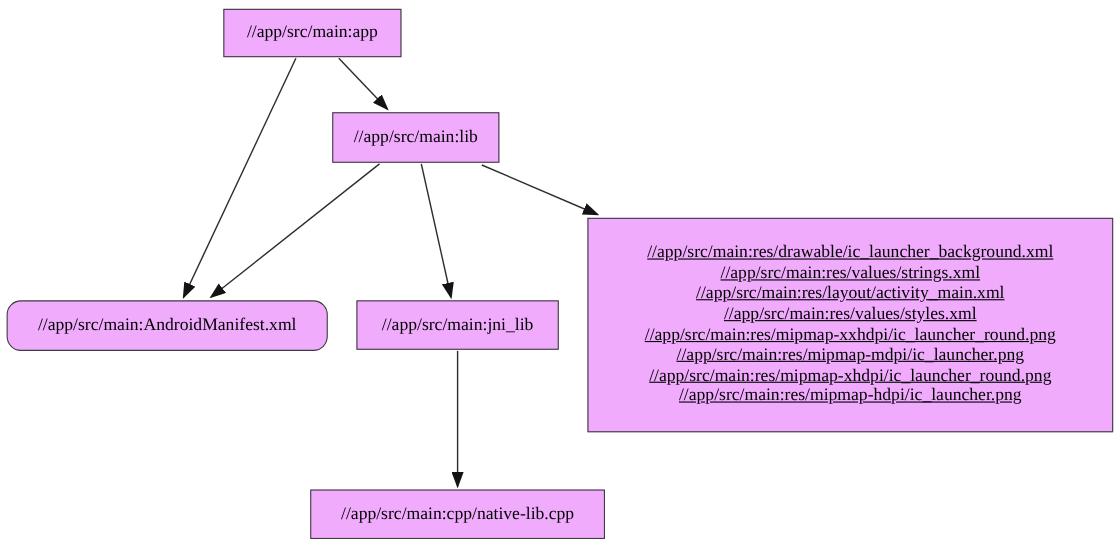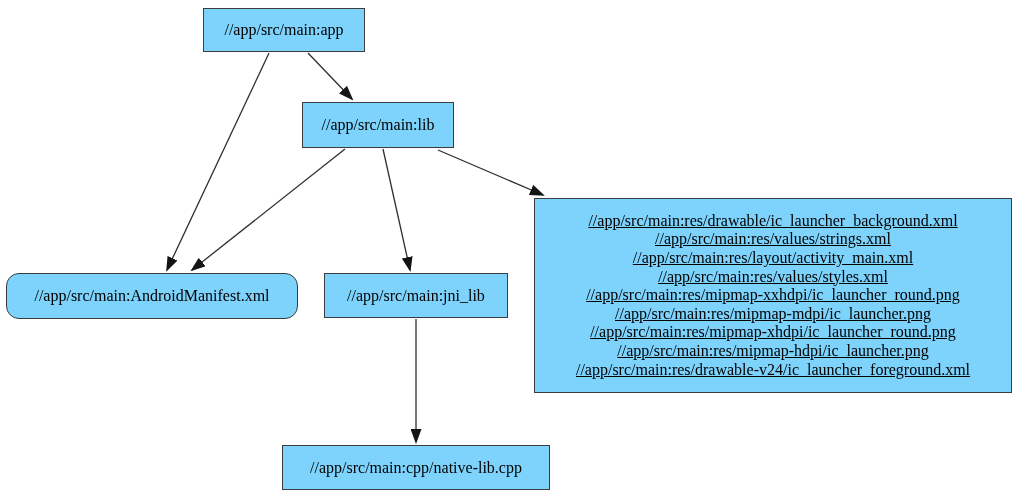--- a/index.html
+++ b/index.html
@@ -21,21 +21,21 @@
     left: 0;
     top: 0;
     width: 1018px;
     height: 496px;
     pointer-events: none;
   }
   .node {
     position: absolute;
     box-sizing: border-box;
     border: 1.4px solid #3d3d3d;
-    background: #7dd3fc;
+    background: #f0abfc;
     display: flex;
     align-items: center;
     justify-content: center;
     font-size: 16px;
     line-height: 1.1;
     white-space: nowrap;
     text-align: center;
   }
   .node-app        { left: 203px; top: 8px;   width: 162px; height: 44px; }
   .node-lib        { left: 302px; top: 102px; width: 152px; height: 46px; }
@@ -91,20 +91,19 @@
 
   <div class="node node-res-group">
     <span class="res-line">//app/src/main:res/drawable/ic_launcher_background.xml</span>
     <span class="res-line">//app/src/main:res/values/strings.xml</span>
     <span class="res-line">//app/src/main:res/layout/activity_main.xml</span>
     <span class="res-line">//app/src/main:res/values/styles.xml</span>
     <span class="res-line">//app/src/main:res/mipmap-xxhdpi/ic_launcher_round.png</span>
     <span class="res-line">//app/src/main:res/mipmap-mdpi/ic_launcher.png</span>
     <span class="res-line">//app/src/main:res/mipmap-xhdpi/ic_launcher_round.png</span>
     <span class="res-line">//app/src/main:res/mipmap-hdpi/ic_launcher.png</span>
-    <span class="res-line">//app/src/main:res/drawable-v24/ic_launcher_foreground.xml</span>
   </div>
 
   <div class="node node-native-lib">
     <span>//app/src/main:cpp/native-lib.cpp</span>
   </div>
 
 </div>
 
 </body></html>

